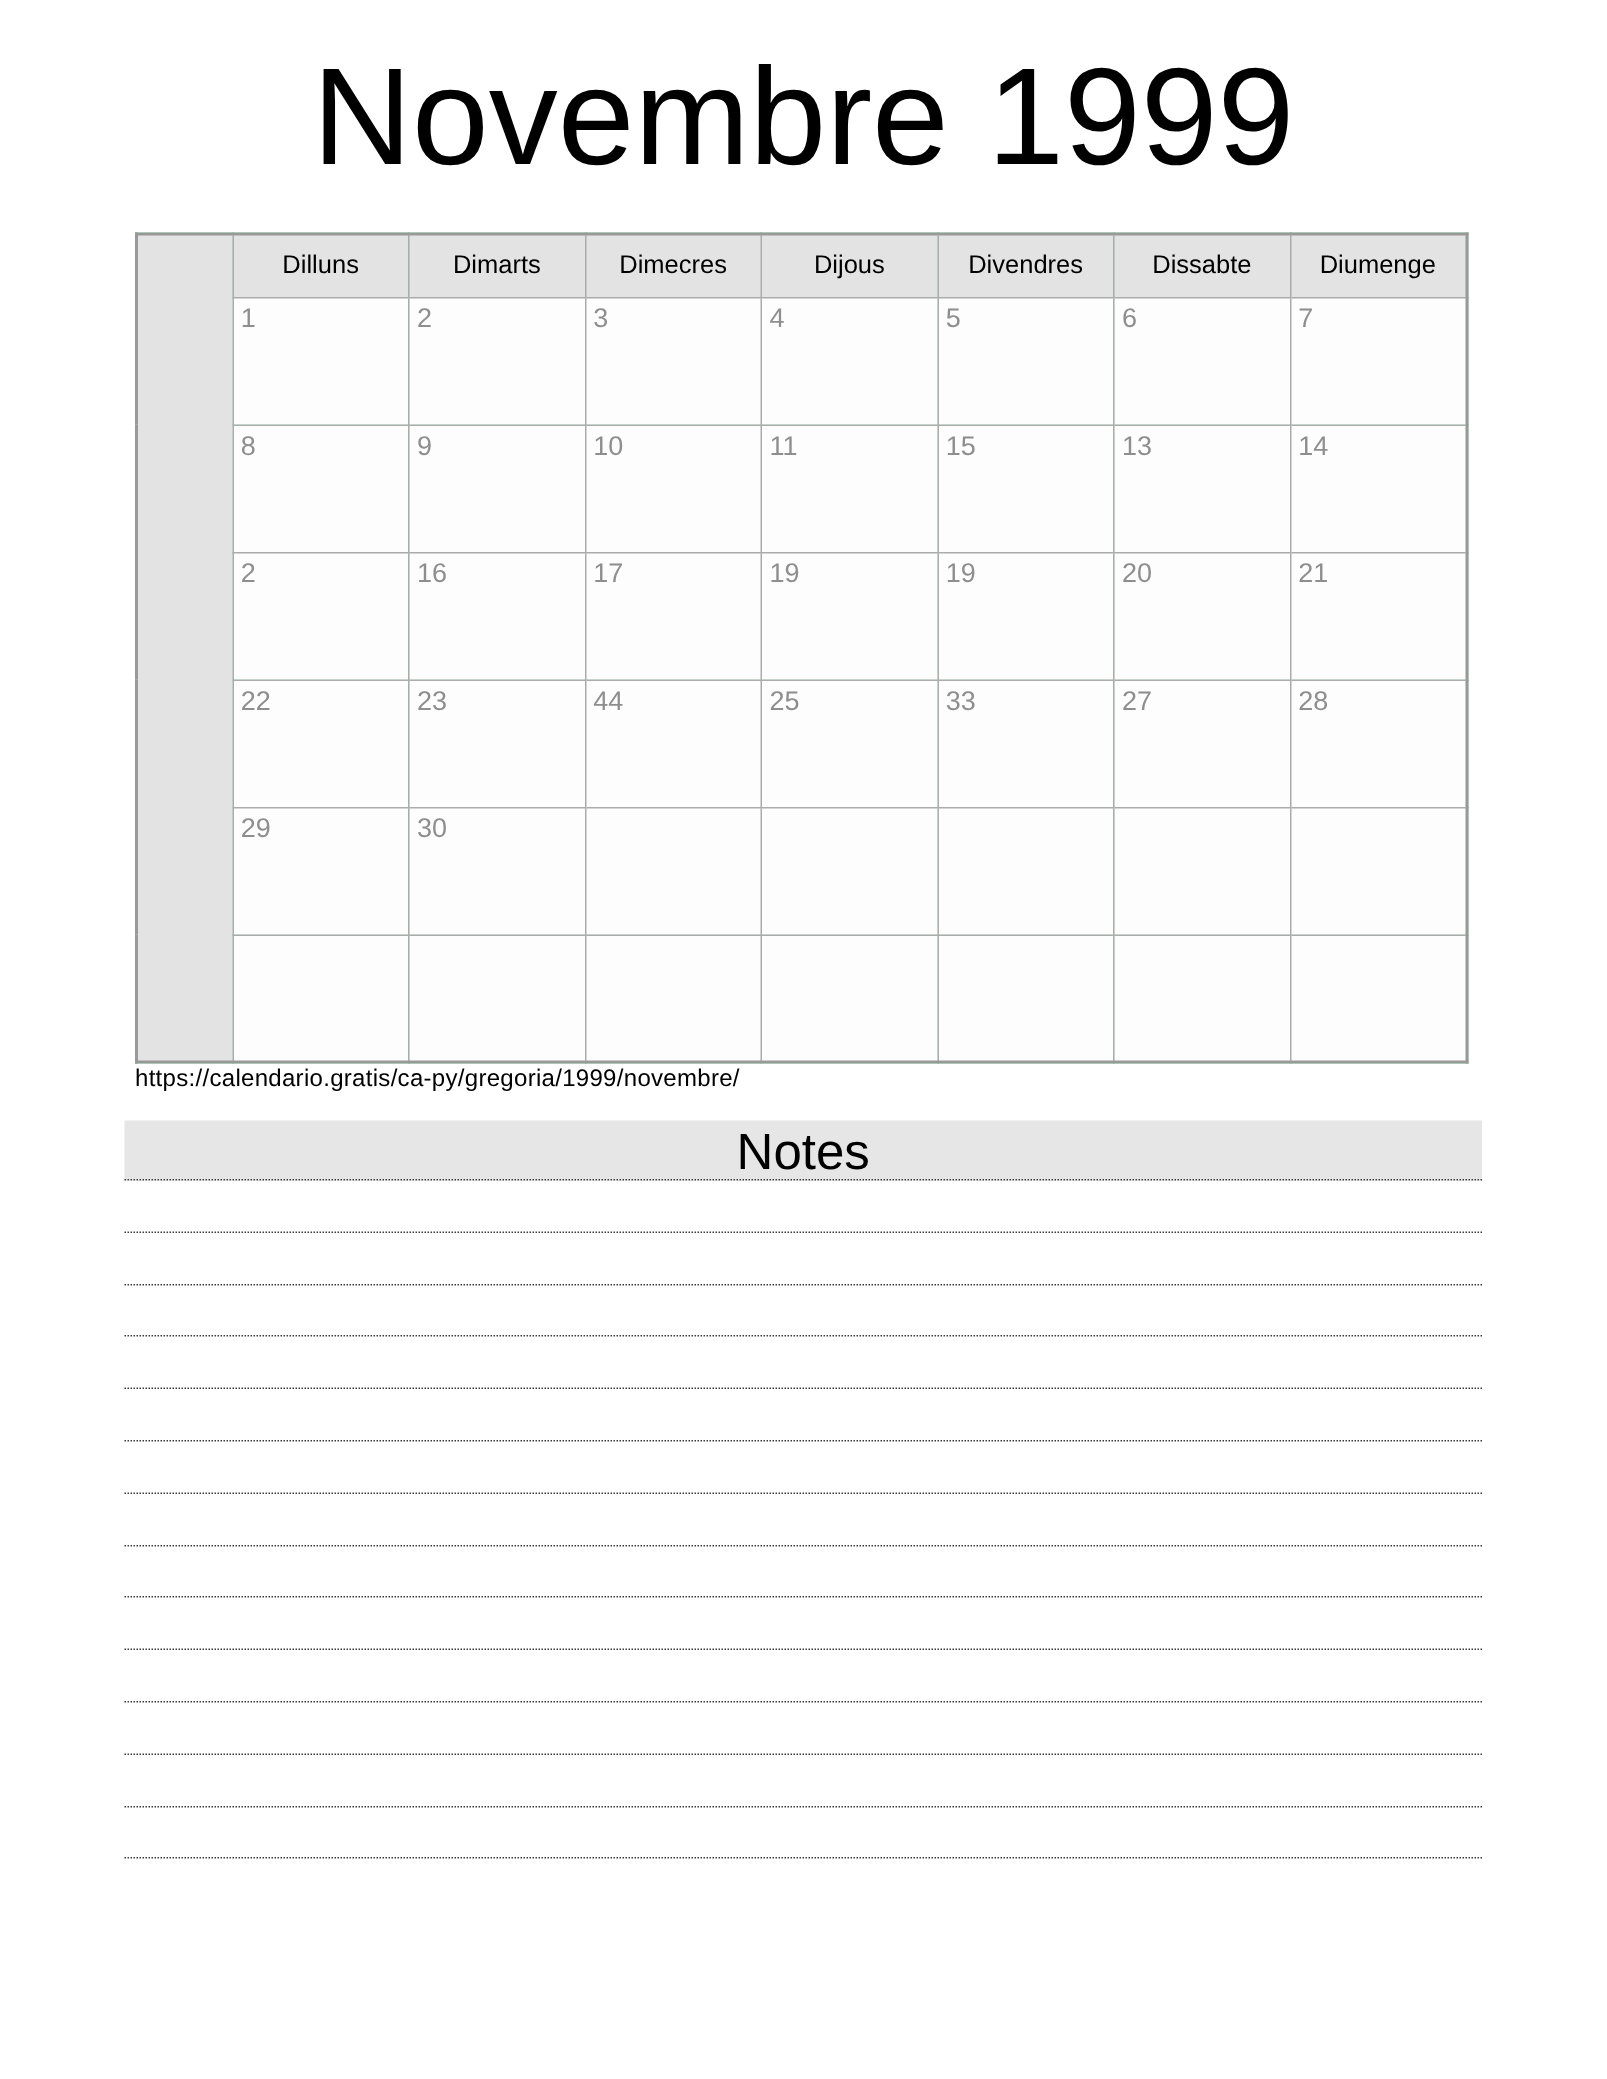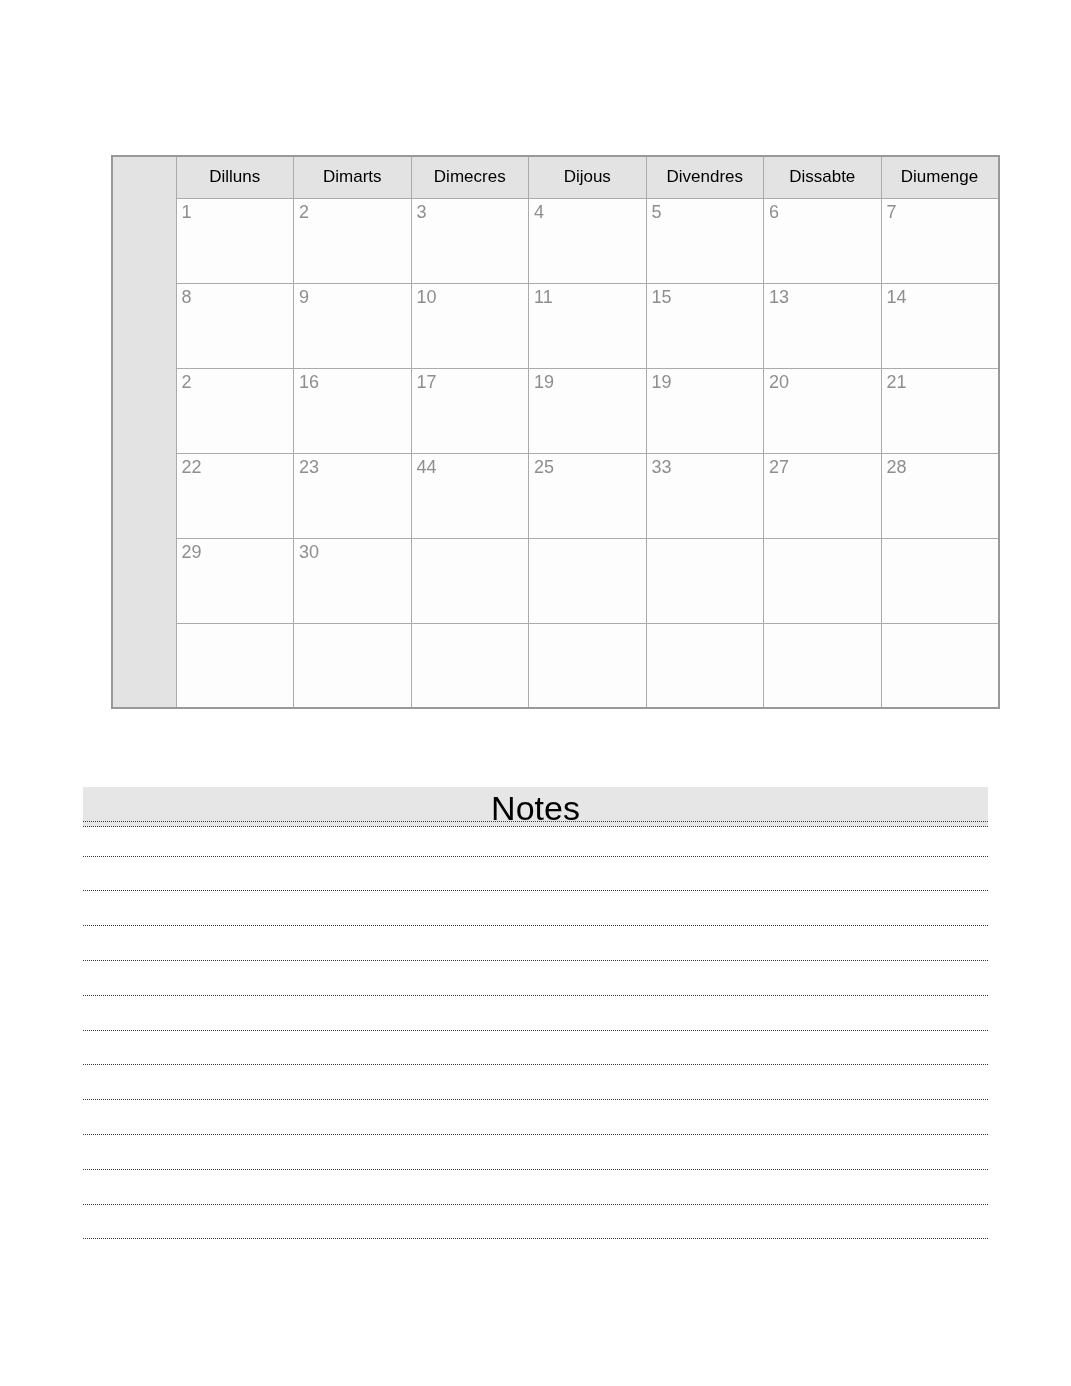--- a/index.html
+++ b/index.html
@@ -34,21 +34,20 @@
   
   table.calendar {
     position: absolute;
     left: 90px;
     top: 155px;
     width: 888px;
     border-collapse: collapse;
     table-layout: fixed;
     border: 2px solid #999999;
     background: #86efac;
-    margin-left: 21px;
   }
   table.calendar col.weekcol { width: 64px; }
   table.calendar col.daycol  { width: 117.5px; }
   table.calendar th, table.calendar td {
     border: 1px solid #ababab;
   }
   table.calendar th.day-header {
     height: 42px;
     background: #e3e3e3;
     font-size: 17px;
@@ -85,21 +84,20 @@
   
   .notes-header {
     position: absolute;
     left: 83px;
     top: 747px;
     width: 905px;
     height: 40px;
     background: #e6e6e6;
     border-bottom: 1px dotted #3a3a3a;
     text-align: center;
-    margin-top: 40px;
   }
   .notes-title {
     font-size: 34px;
     font-weight: 400;
     line-height: 42px;
     color: #000;
   }
   .notes-lines {
     position: absolute;
     left: 83px;
@@ -109,20 +107,21 @@
   .note-line {
     height: 34.8px;
     border-bottom: 1px dotted #3a3a3a;
   }
 </style>
 </head>
 <body>
 
 <div class="page">
 
+  <h1 class="cal-title">Novembre 1999</h1>
 
   <table class="calendar">
     <colgroup>
       <col class="weekcol">
       <col class="daycol">
         <col class="daycol">
         <col class="daycol">
         <col class="daycol">
       <col class="daycol">
         <col class="daycol">
@@ -189,20 +188,21 @@
         <td class="day-cell"></td>
         <td class="day-cell"></td>
         <td class="day-cell"></td>
         <td class="day-cell"></td>
         <td class="day-cell"></td>
         <td class="day-cell"></td>
       </tr>
     </tbody>
   </table>
 
+  <div class="source-url">https://calendario.gratis/ca-py/gregoria/1999/novembre/</div>
 
   <div class="notes-header">
     <div class="notes-title">Notes</div>
   </div>
 
   <div class="notes-lines">
     <div class="note-line"></div>
     <div class="note-line"></div>
     <div class="note-line"></div>
     <div class="note-line"></div>

